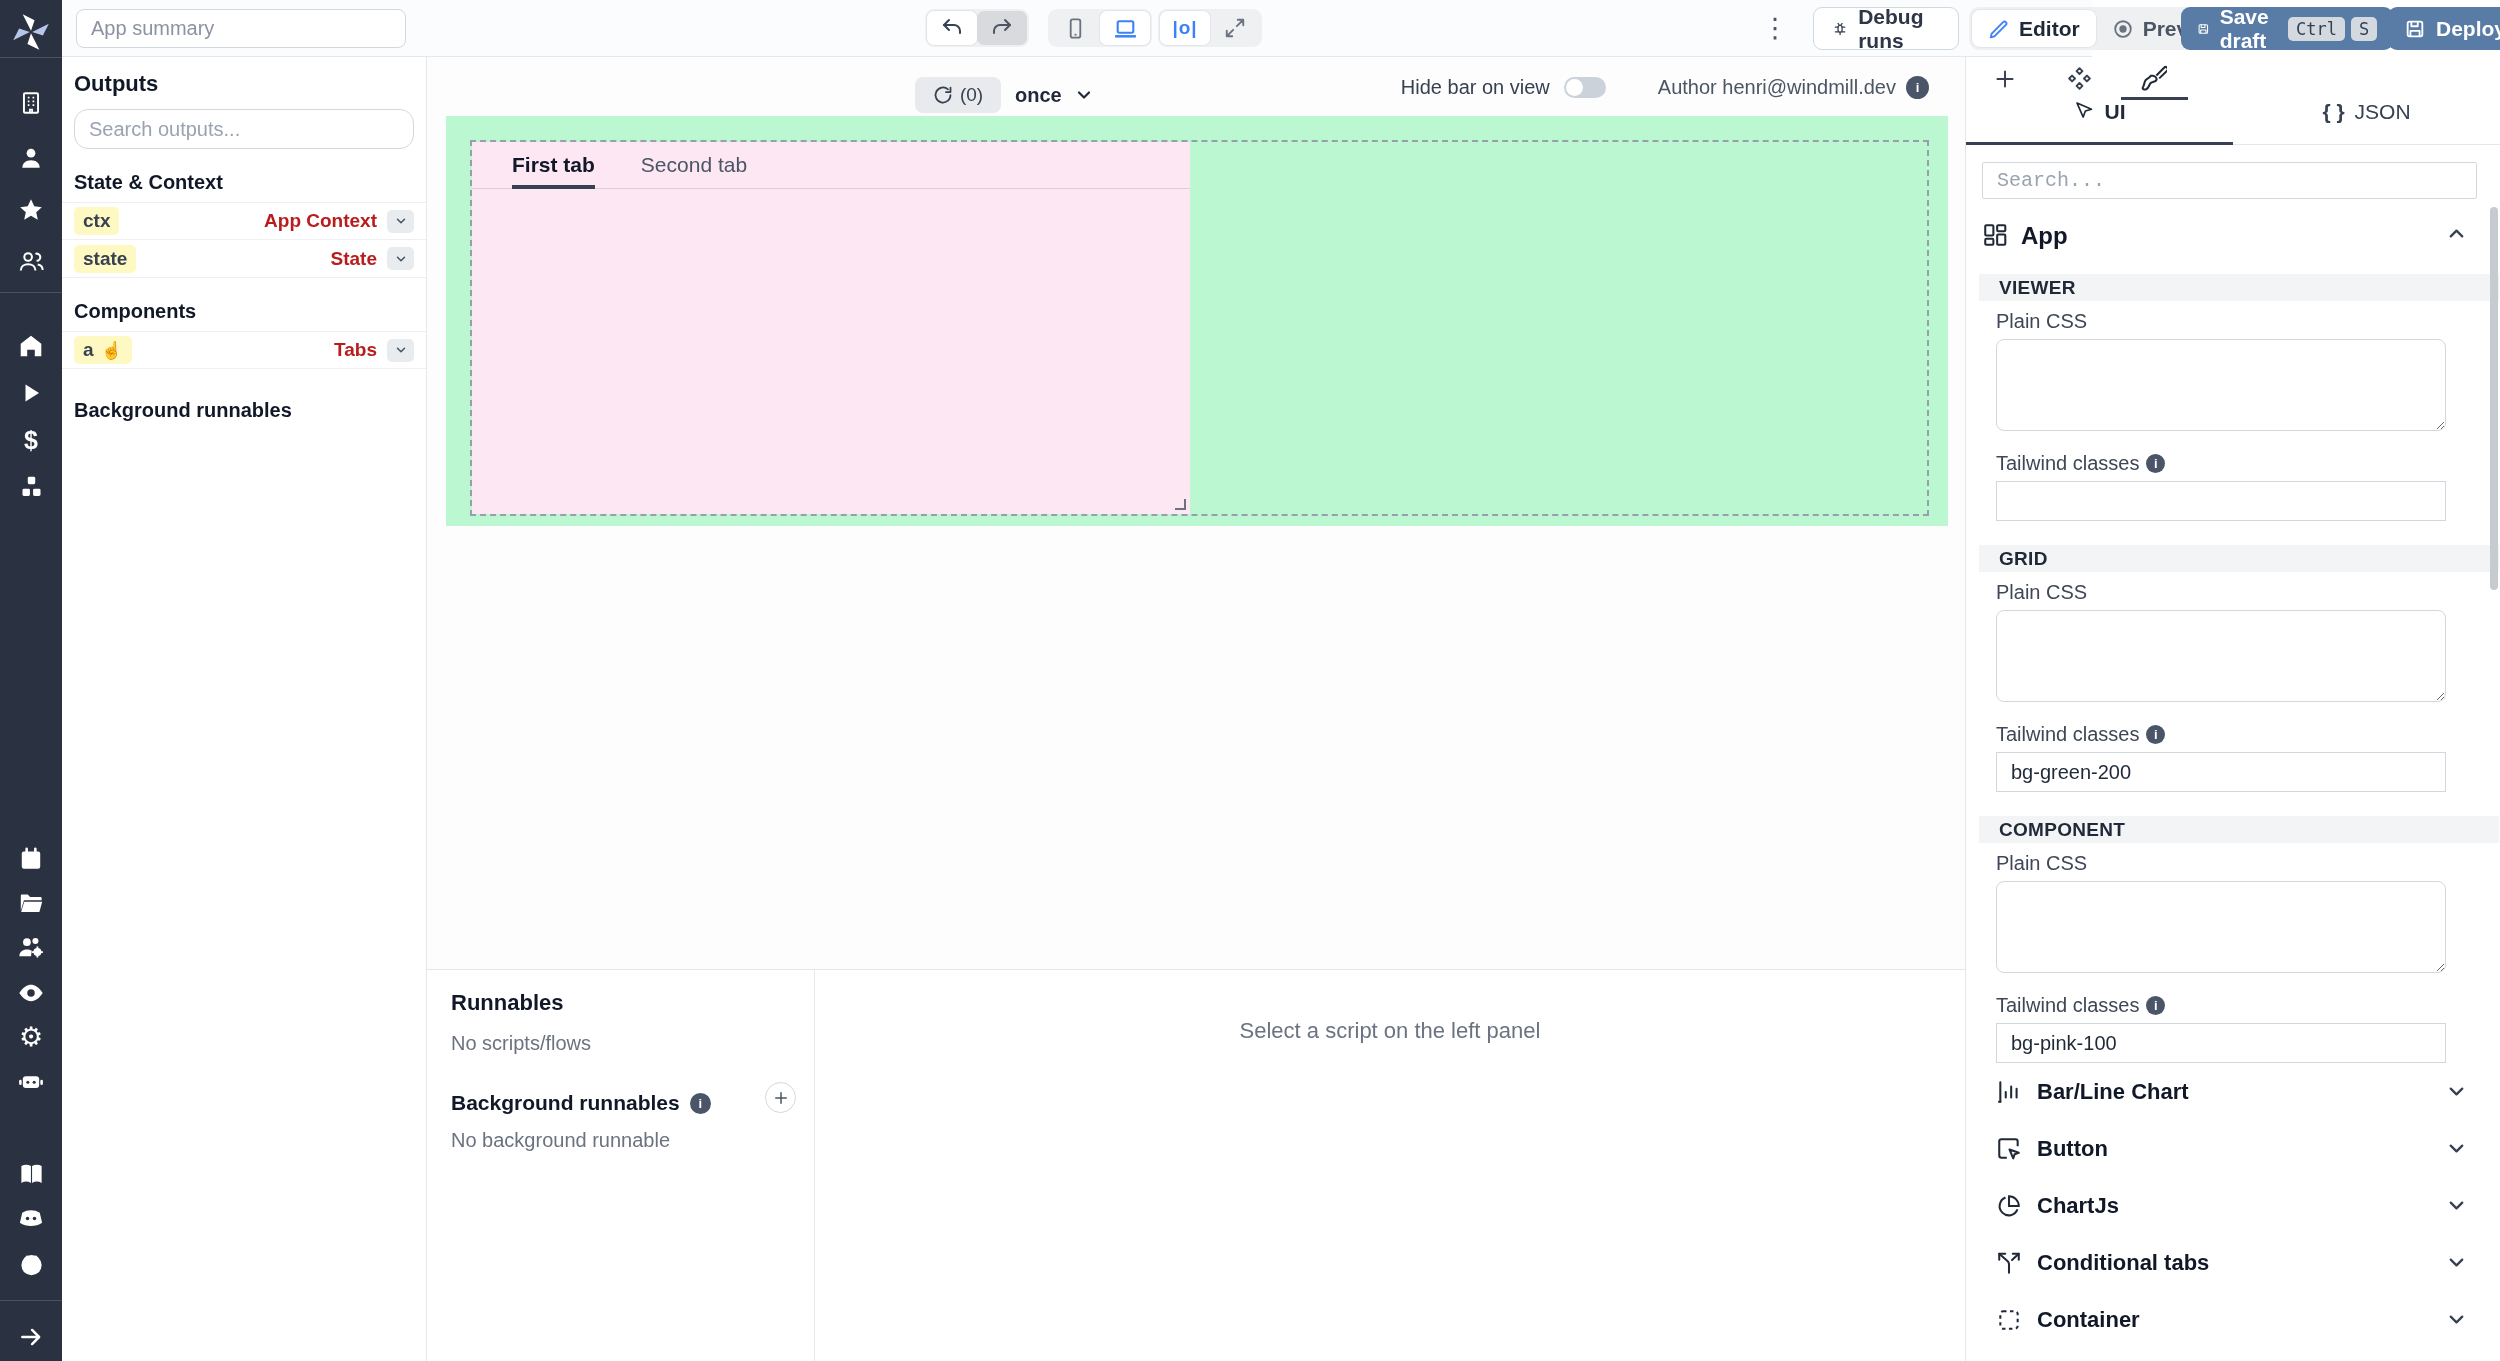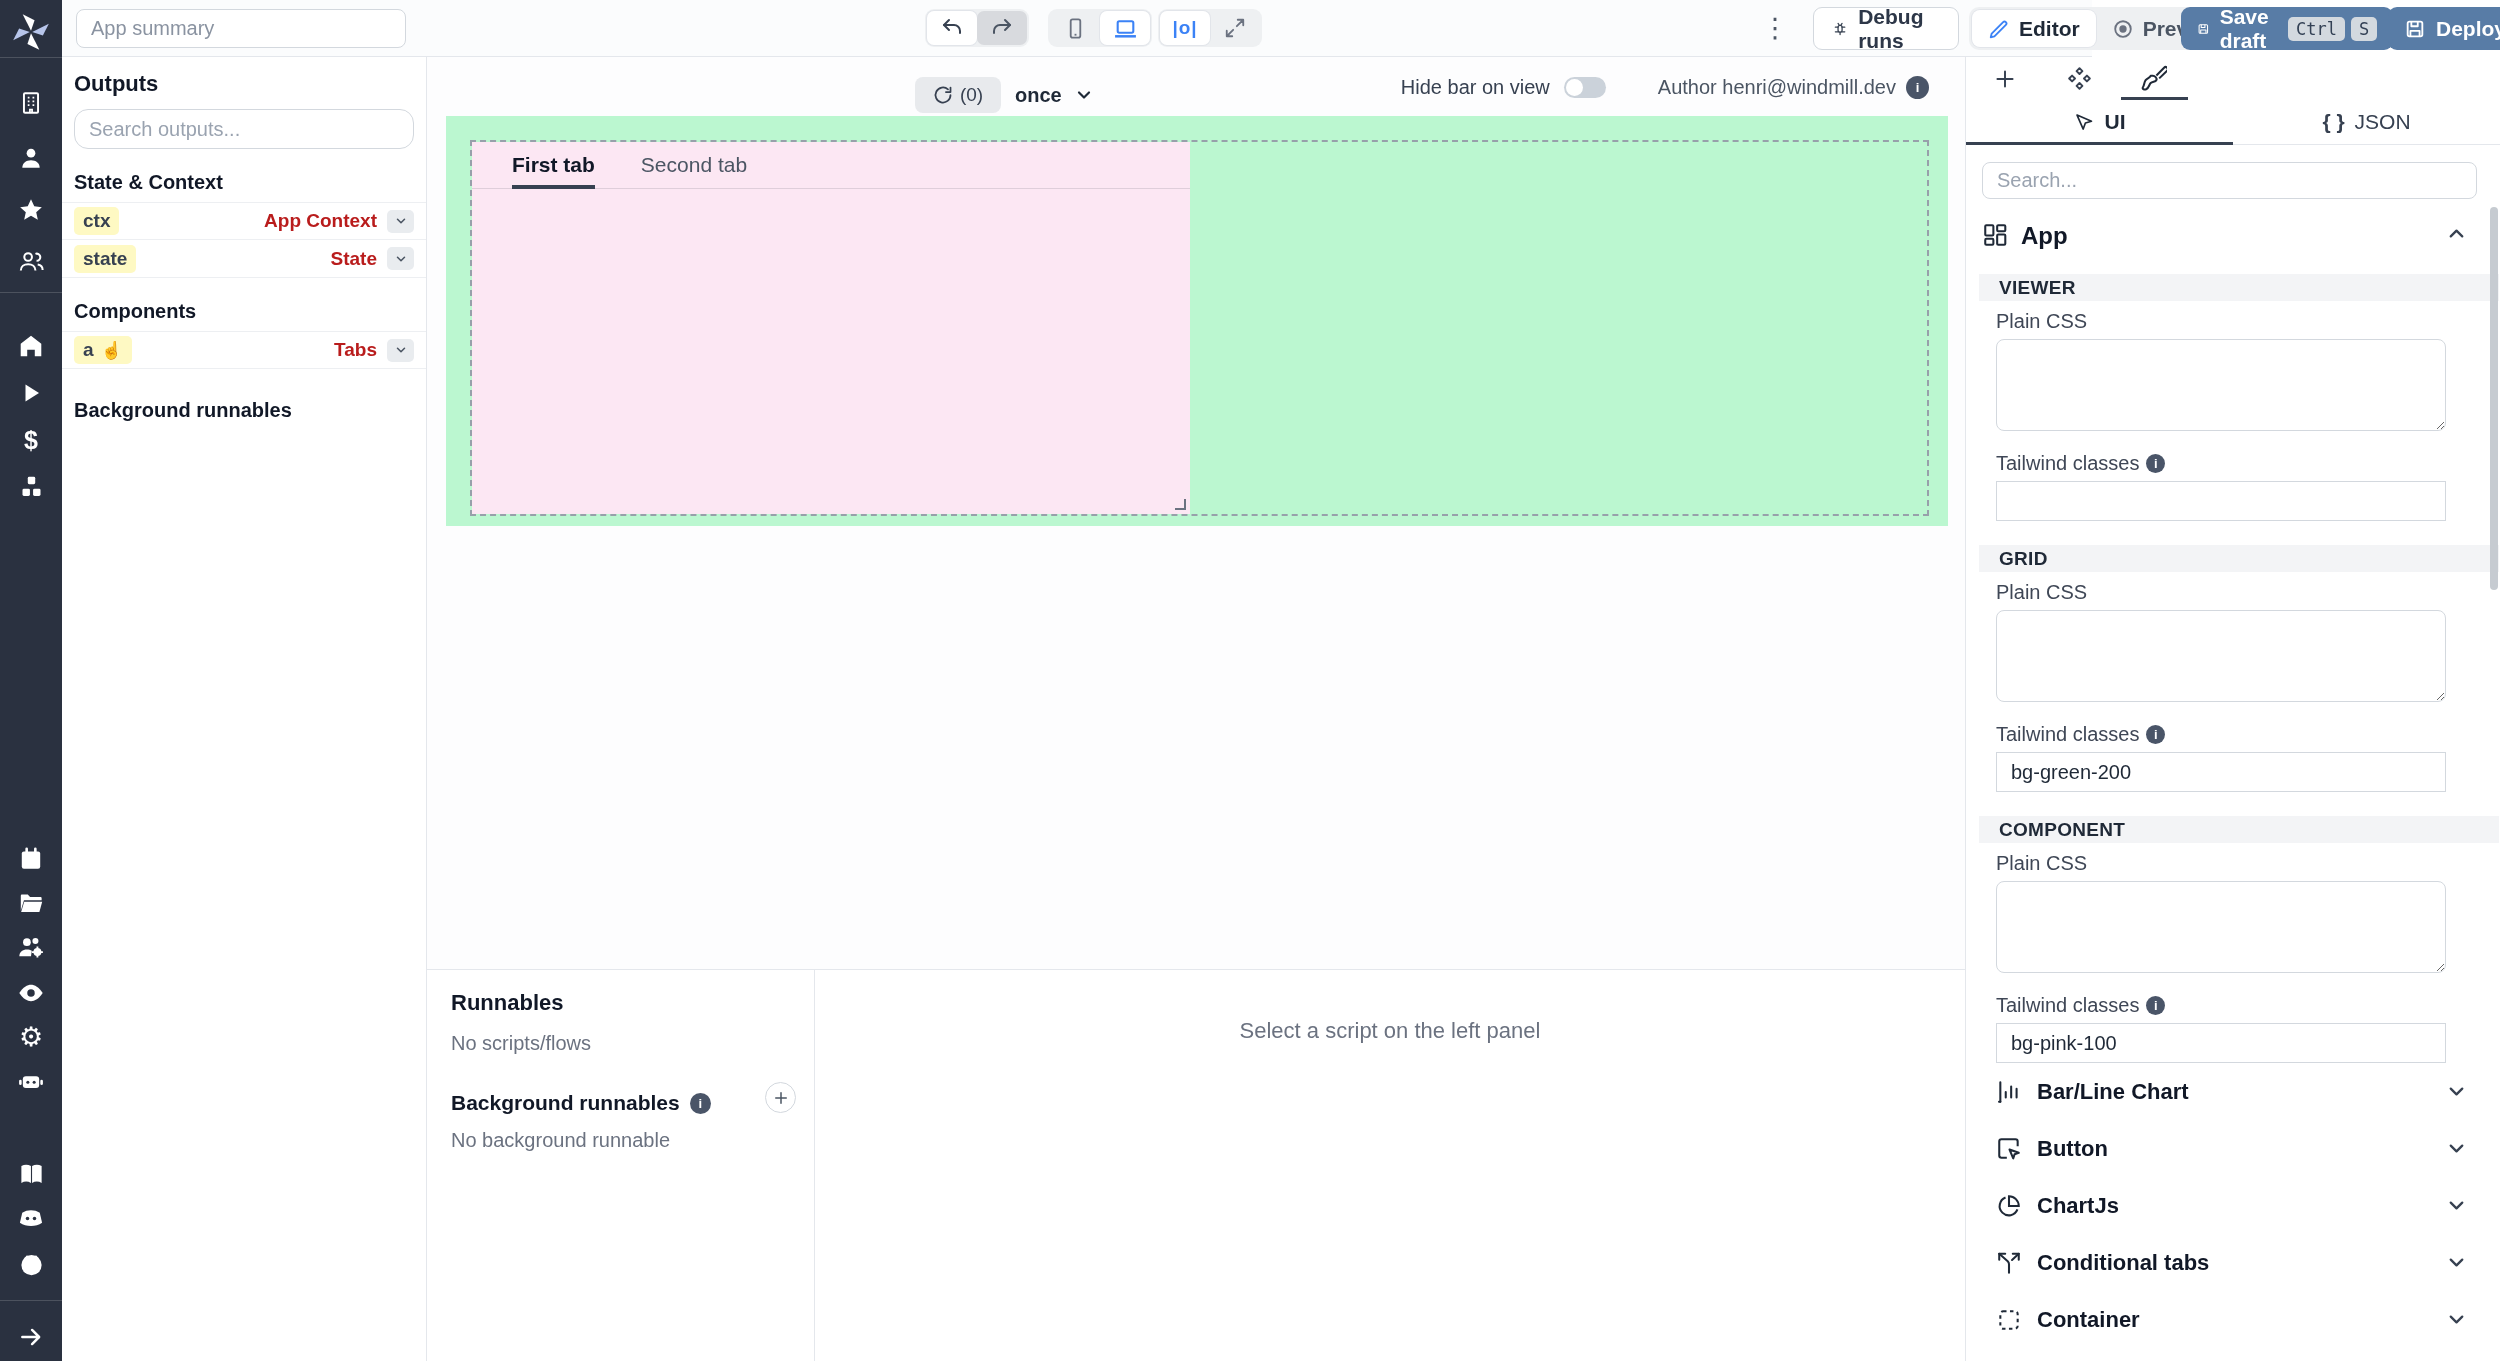--- a/index.html
+++ b/index.html
@@ -77,26 +77,26 @@
   .plus-btn{position:absolute;right:18px;top:112px;width:31px;height:31px;border:1px solid #d3d8de;border-radius:50%;
             display:flex;align-items:center;justify-content:center;color:#4b5563;cursor:pointer;background:#fff}
   .bhint{flex:1;display:flex;justify-content:center;align-items:flex-start;padding-top:48px;color:#6b7280;font-size:22px}
 
   
   .rpanel{position:absolute;left:1965px;top:57px;width:535px;height:1304px;background:#fff;border-left:1px solid #e4e7ec}
   .ricons{height:43px;position:relative;display:flex;align-items:center;gap:44px;padding-left:24px;color:#374151}
   .ricon{width:30px;height:30px;display:flex;align-items:center;justify-content:center;cursor:pointer}
   .brush-underline{position:absolute;left:155px;bottom:0;width:67px;height:3px;background:#374151}
   .rtabs{height:45px;display:flex;border-bottom:1px solid #e4e7ec}
-  .rtab{flex:1;display:flex;align-items:center;justify-content:center;gap:10px;font-size:21px;color:#374151;cursor:pointer;position:relative}
+  .rtab{flex:1;display:flex;justify-content:center;gap:10px;font-size:21px;color:#374151;cursor:pointer;position:relative}
   .rtab.on{font-weight:600;color:#1f2937}
   .rtab.on::after{content:"";position:absolute;left:0;right:0;bottom:-1px;height:3px;background:#374151}
   .braces{font-weight:600}
   .rbody{padding:17px 24px 0 16px;position:relative;height:1216px;overflow:hidden}
-  .r-search{width:495px;height:37px;border:1px solid #d3d8de;border-radius:8px;padding:0 14px;font-size:20px;font-family:Liberation Sans, sans-serif;outline:none}
+  .r-search{width:495px;height:37px;border:1px solid #d3d8de;border-radius:2px;padding:0 14px;font-size:20px;font-family:Liberation Mono, monospace;outline:none}
   .r-search::placeholder{color:#9aa3b0}
   .app-head{margin-top:23px;display:flex;align-items:flex-start;gap:13px;cursor:pointer}
   .app-title{font-size:24px;font-weight:700;color:#111827}
   .chev-end{margin-left:auto;margin-right:8px}
   .band{margin:24px -23px 0 -3px;height:27px;background:#f3f4f6;display:flex;align-items:center;padding-left:20px;
         font-size:19px;font-weight:700;color:#1f2937;letter-spacing:.3px}
   .flabel{margin:8px 0 0 14px;font-size:20px;color:#3f4756;display:flex;align-items:center;gap:7px;height:24px}
   .css-area{display:block;margin:6px 0 0 14px;width:450px;height:92px;border:1px solid #d3d8de;border-radius:8px;resize:both;
             font-family:inherit;font-size:19px;padding:8px 12px;outline:none;color:#1f2937}
   .tw-label{margin-top:20px}

